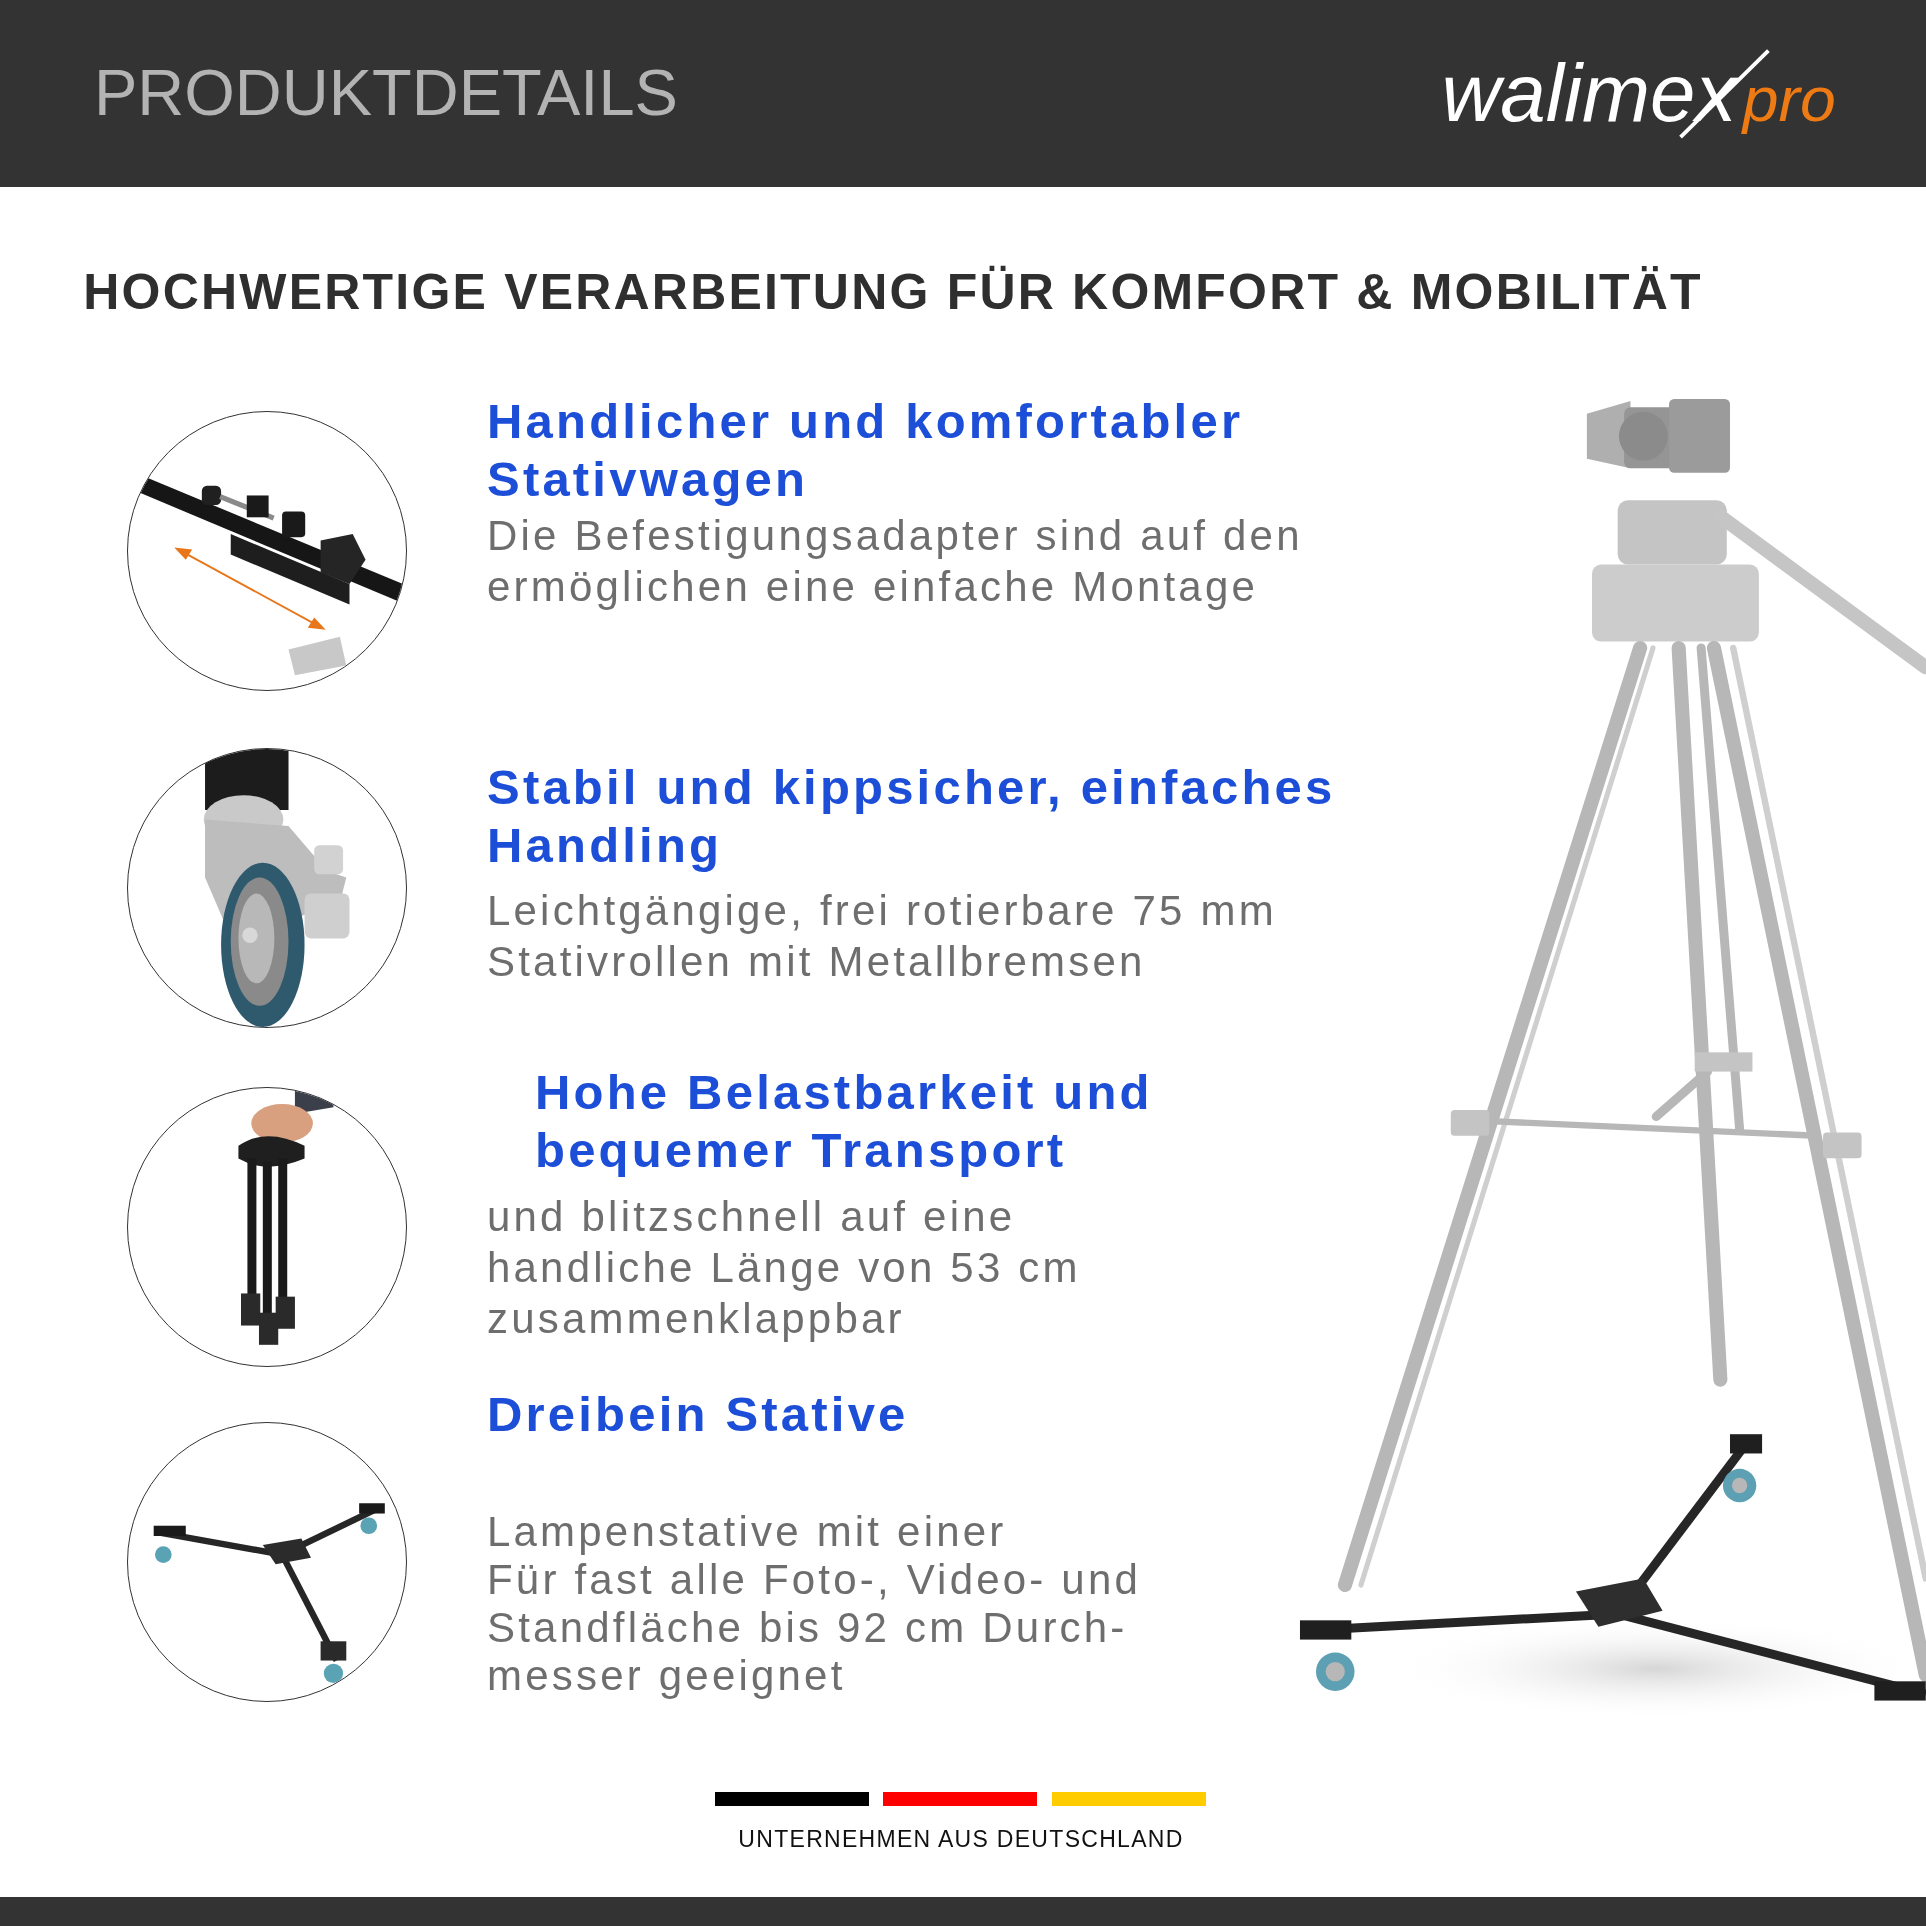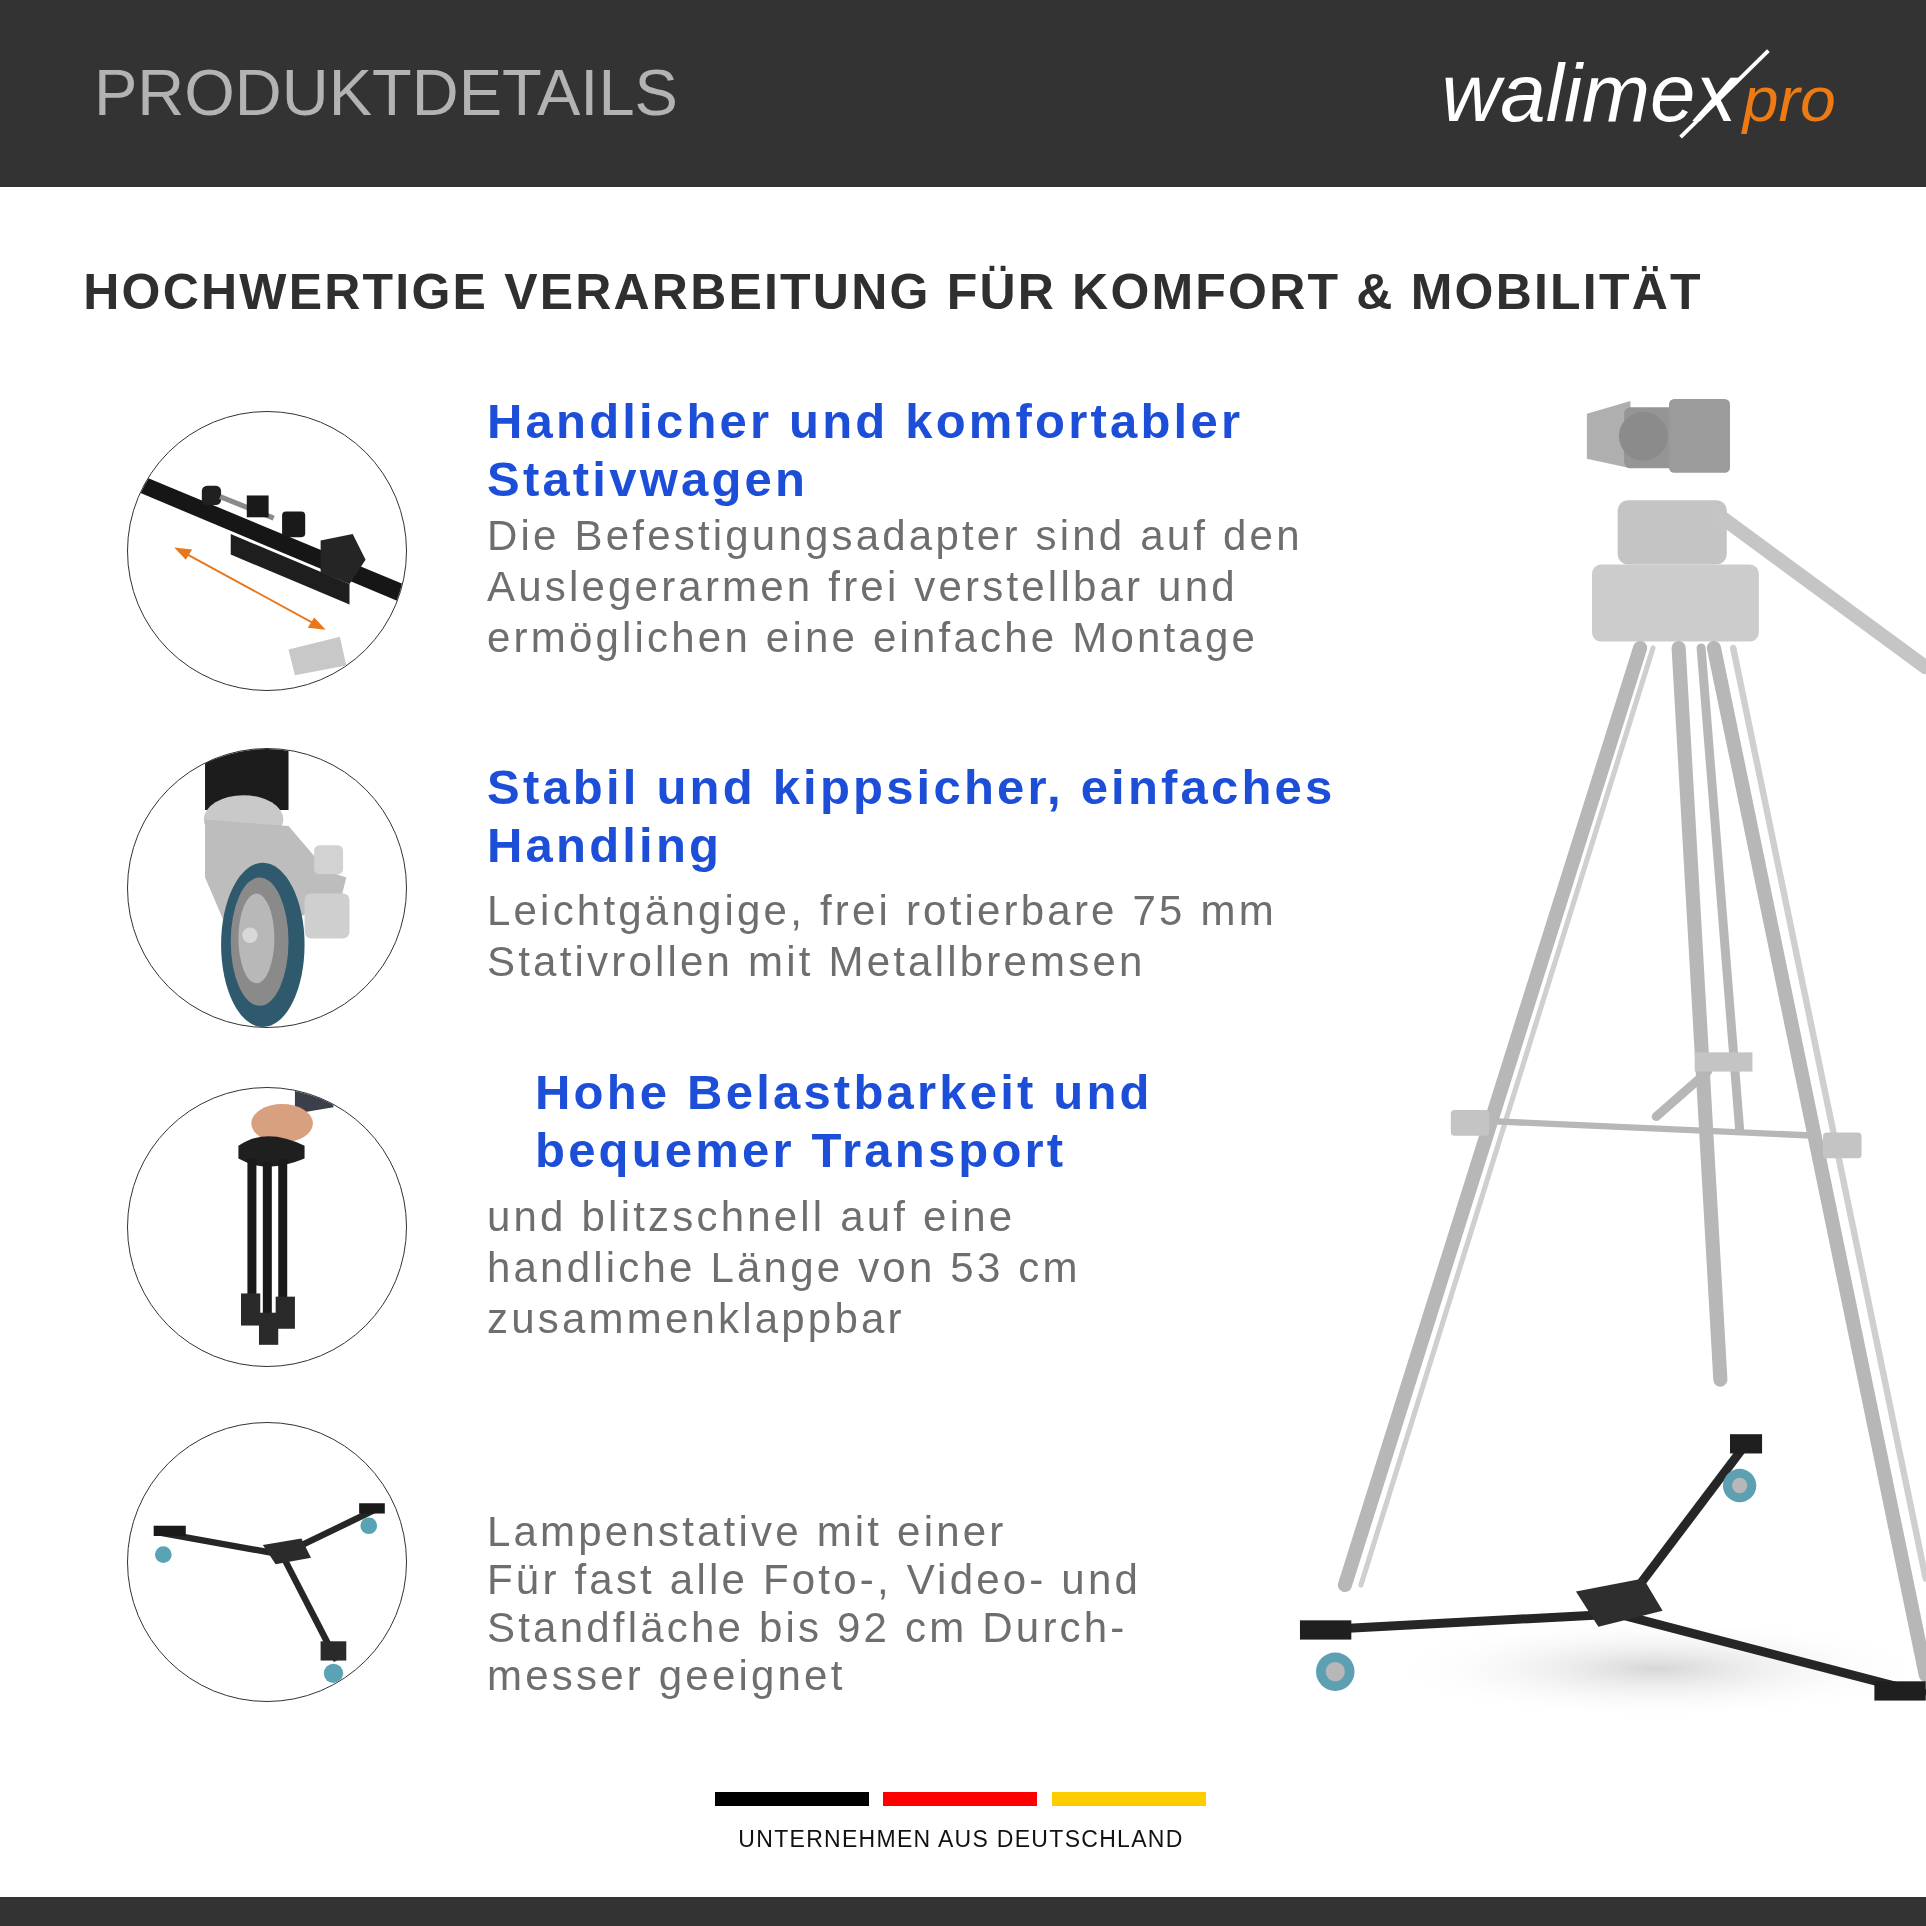--- a/index.html
+++ b/index.html
@@ -87,21 +87,20 @@
       <polygon points="308,339 280,336 290,320" fill="#e8761a"></polygon>
       <polygon points="250,370 330,350 340,395 260,410" fill="#c8c8c8"></polygon>
     </svg>
   </div>
   <div class="feature-title" style="top:392px;">
     <span class="ln">Handlicher und komfortabler</span>
     <span class="ln">Stativwagen</span>
   </div>
   <div class="feature-body" style="top:510px;">
     <span class="ln">Die Befestigungsadapter sind auf den</span>
-    <span class="ln">Auslegerarmen frei verstellbar und</span>
     <span class="ln">ermöglichen eine einfache Montage</span>
   </div>
 </div>
 
 <div class="feature f2">
   <div class="thumb" style="top:748px;">
     <svg viewBox="0 0 433 433">
       <rect x="120" y="0" width="130" height="95" fill="#1c1c1c"></rect>
       <ellipse cx="180" cy="110" rx="62" ry="38" fill="#c9c9c9"></ellipse>
       <polygon points="120,110 250,120 310,190 340,200 330,240 270,260 210,300 150,270 120,200" fill="#bdbdbd"></polygon>
@@ -157,20 +156,21 @@
       <polygon points="210,190 270,180 285,210 230,220" fill="#2b2b2b"></polygon>
       <rect x="40" y="160" width="50" height="16" fill="#1a1a1a"></rect>
       <circle cx="55" cy="205" r="13" fill="#5aa3b5"></circle>
       <rect x="360" y="125" width="40" height="16" fill="#1a1a1a"></rect>
       <circle cx="375" cy="160" r="13" fill="#5aa3b5"></circle>
       <rect x="300" y="340" width="40" height="30" fill="#2a2a2a"></rect>
       <circle cx="320" cy="390" r="15" fill="#5aa3b5"></circle>
     </svg>
   </div>
   <div class="feature-title" style="top:1387px;">
+    <span class="ln">Dreibein Stative</span>
   </div>
   <div class="feature-body" style="top:1508px;">
     <span class="ln">Lampenstative mit einer</span>
     <span class="ln">Für fast alle Foto-, Video- und</span>
     <span class="ln">Standfläche bis 92 cm Durch-</span>
     <span class="ln">messer geeignet</span>
   </div>
 </div>
 
 <svg class="hero" viewBox="0 0 1040 2200">

